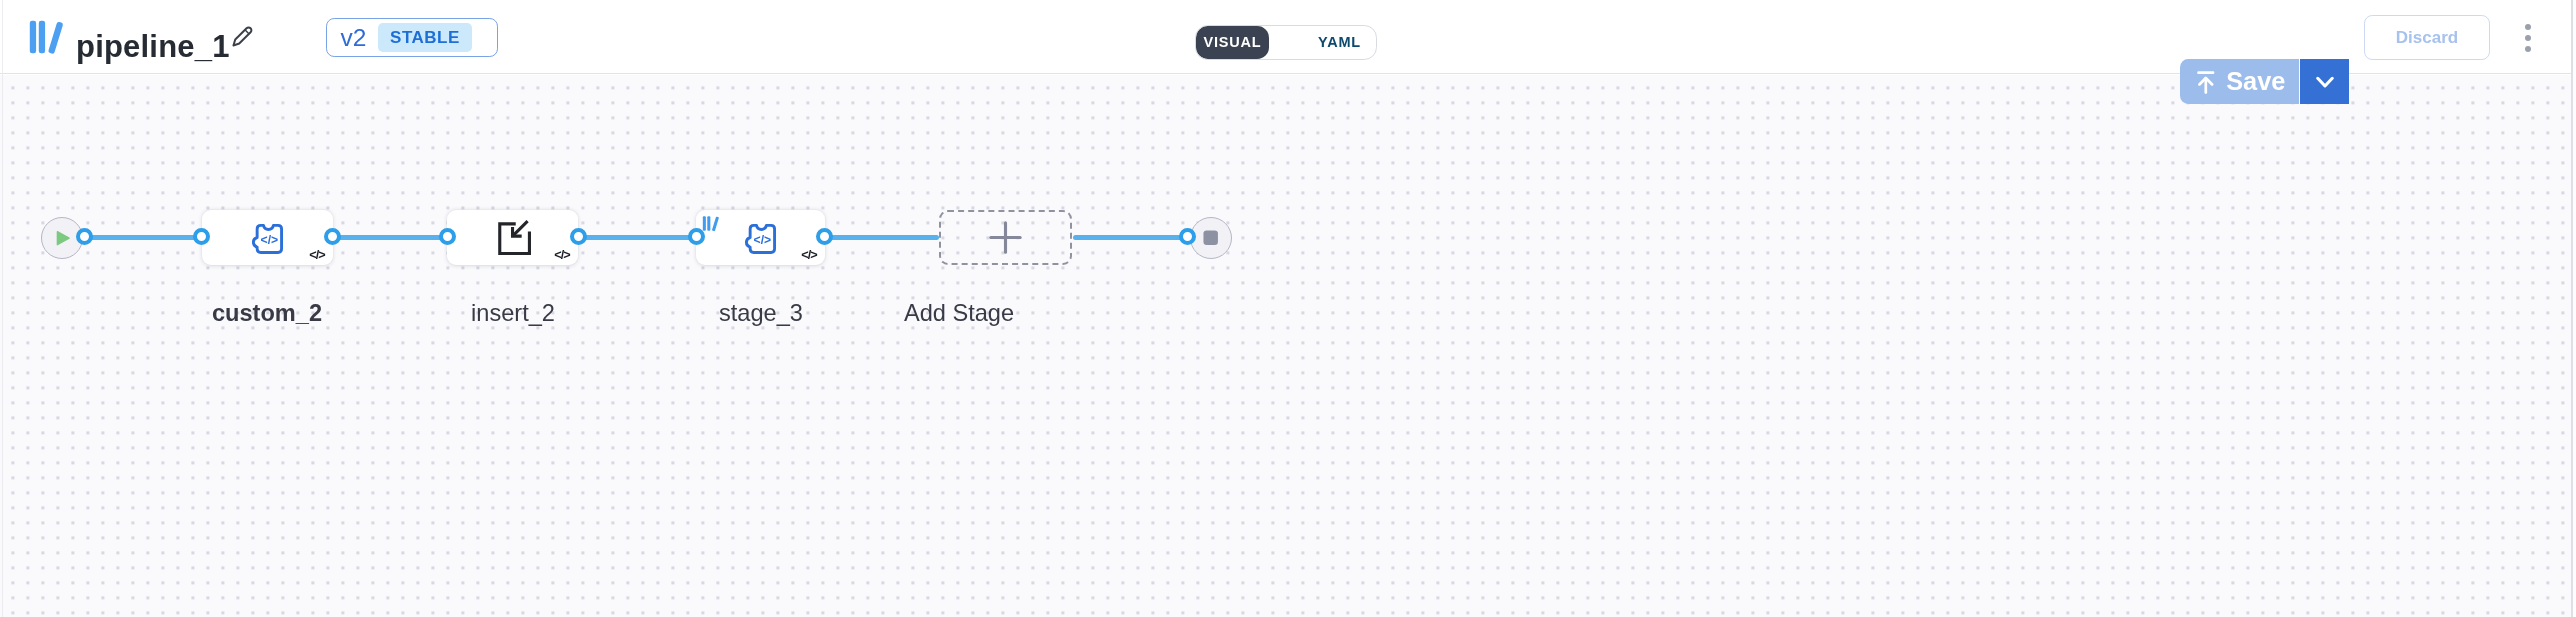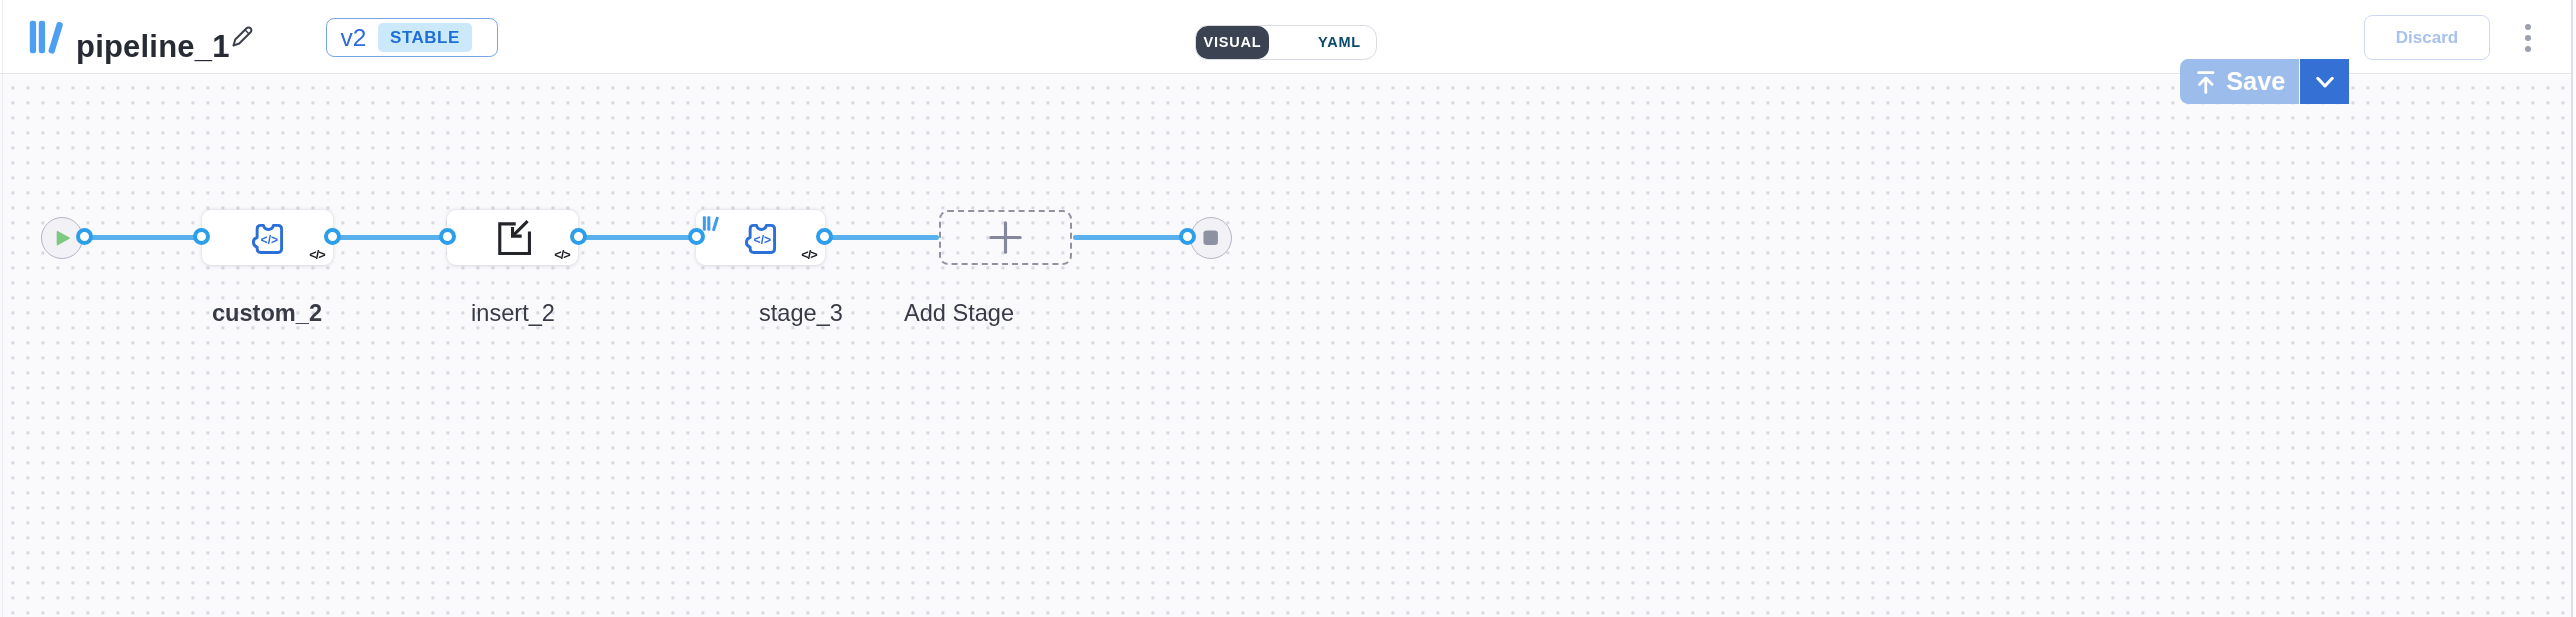--- a/index.html
+++ b/index.html
@@ -193,21 +193,21 @@
     <div class="port" style="left:193px;"></div>
     <div class="port" style="left:324px;"></div>
     <div class="port" style="left:439px;"></div>
     <div class="port" style="left:570px;"></div>
     <div class="port" style="left:688px;"></div>
     <div class="port" style="left:816px;"></div>
     <div class="port" style="left:1179px;"></div>
 
     <div class="node-label" style="left:176px;font-weight:bold;">custom_2</div>
     <div class="node-label" style="left:422px;">insert_2</div>
-    <div class="node-label" style="left:710px;">stage_3</div>
+    <div class="node-label" style="left:670px;">stage_3</div>
     <div class="node-label" style="left:868px;">Add Stage</div>
   </div>
 
   <div class="win-edge-l"></div>
   <div class="win-edge-r"></div>
   <div class="win-strip-r"></div>
 </div>
 
 
 </body></html>

